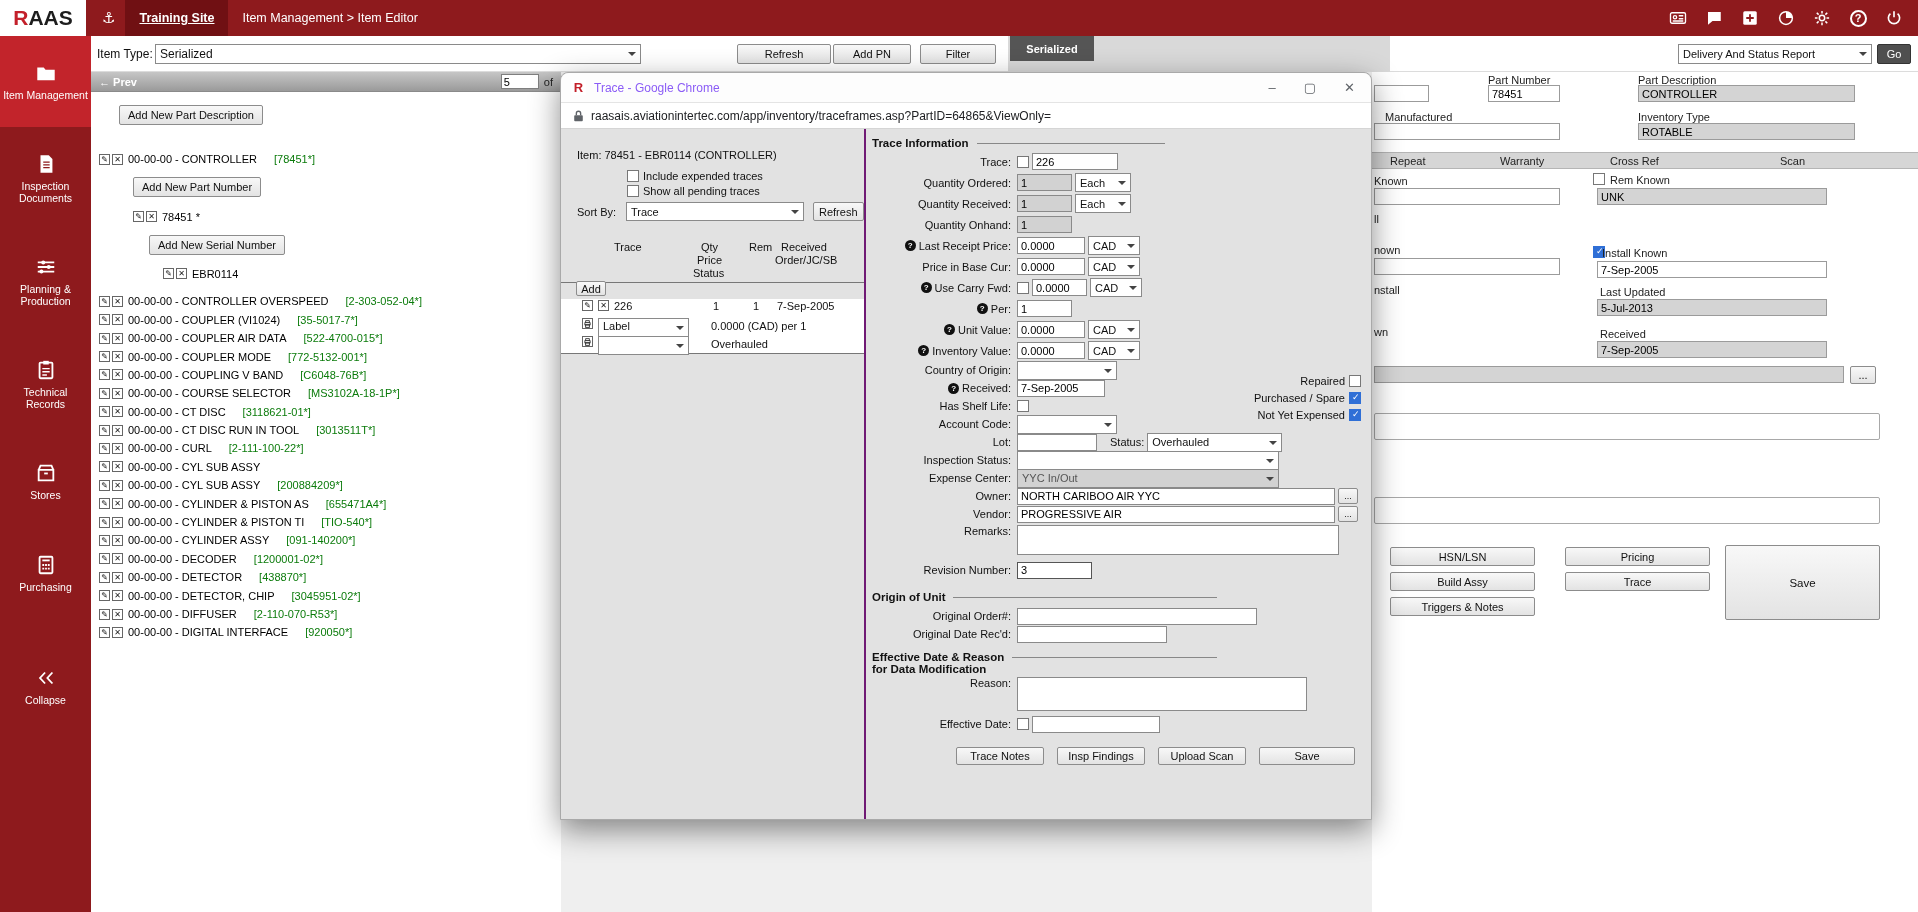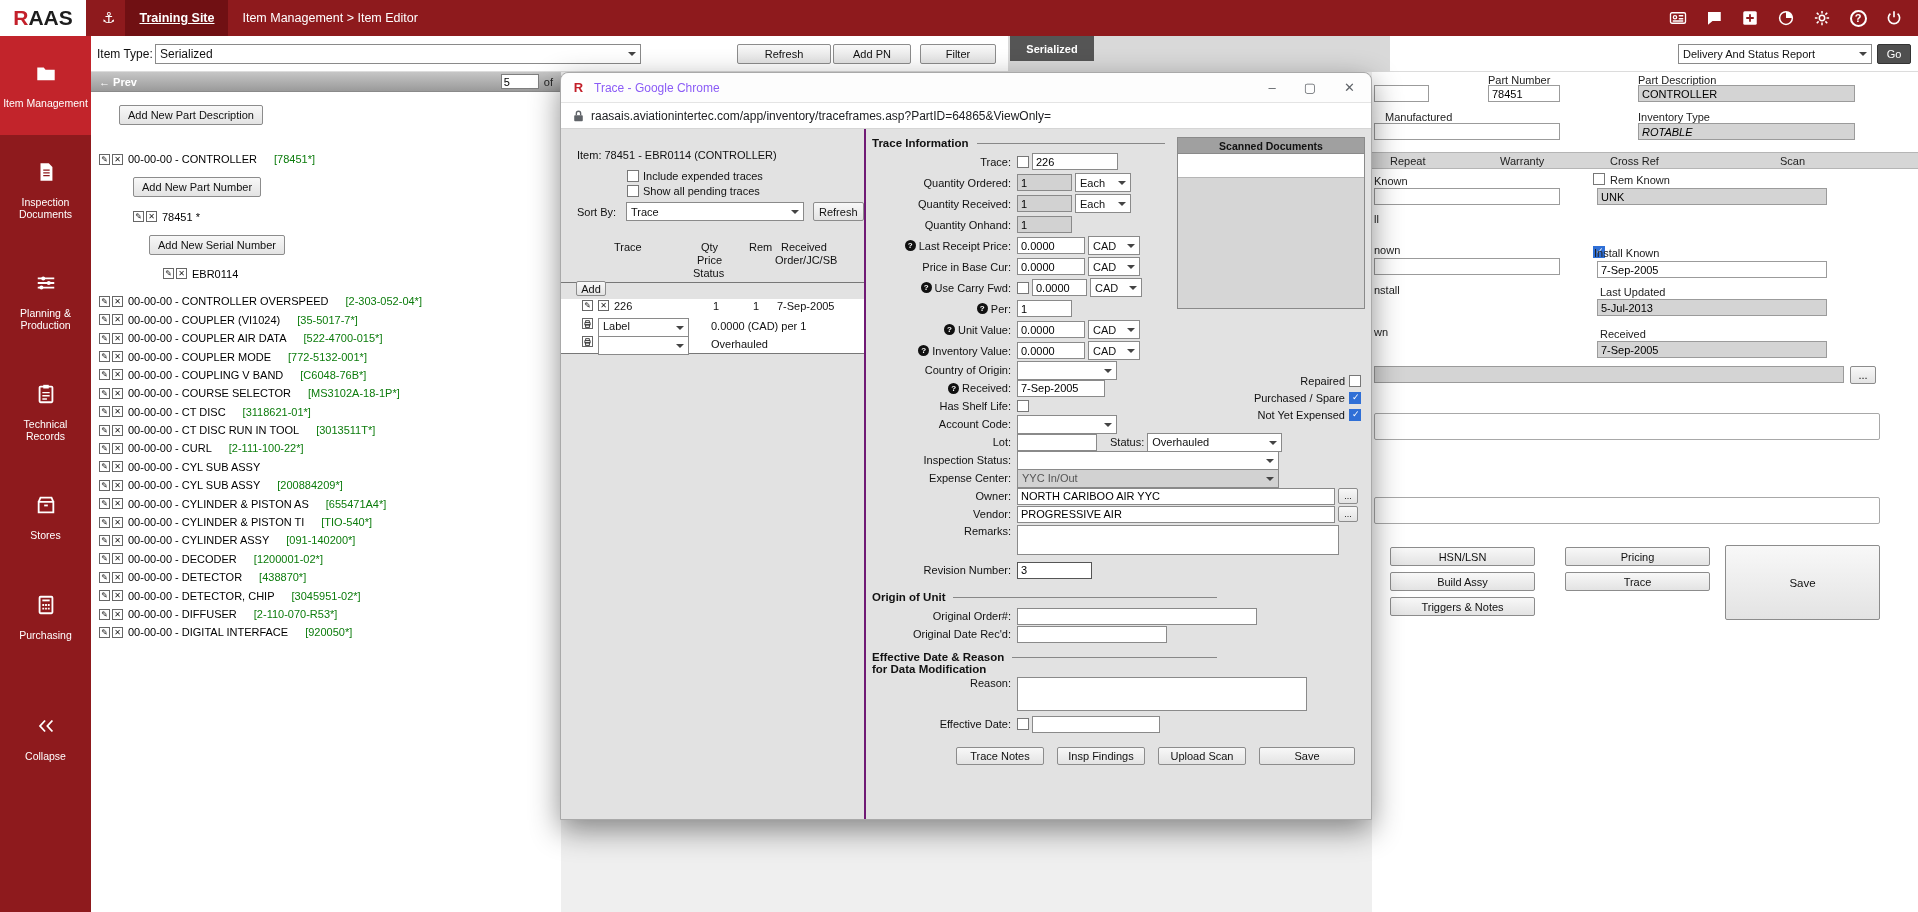--- a/index.html
+++ b/index.html
@@ -14,21 +14,21 @@
   .anchor-ic{color:#fff;font-size:15px;margin:0 10px 0 16px}
   .training{height:36px;display:flex;align-items:center;background:#701013;padding:0 14px;color:#fff;font-weight:bold;font-size:12.5px;text-decoration:underline;cursor:pointer}
   .crumb{color:#fff;font-size:12.5px;margin-left:14px}
   .top-icons{margin-left:auto;display:flex;align-items:center;gap:16px;margin-right:14px}
   .ticon{width:20px;height:20px;display:flex;align-items:center;justify-content:center;color:#fff;font-size:16px;cursor:pointer}
   .ticon svg{width:18px;height:18px}
   .helpc{width:17px;height:17px;border:2px solid #fff;border-radius:50%;color:#fff;font-weight:bold;font-size:11px;display:flex;align-items:center;justify-content:center}
 
   
   .sidebar{position:absolute;left:0;top:36px;width:91px;height:876px;background:#8E1A1D;z-index:4}
-  .sitem{min-height:64px;padding:26px 3px;display:flex;flex-direction:column;align-items:center;justify-content:center;gap:13px;color:#fff;text-align:center;font-size:10.5px;line-height:1.15;cursor:pointer}
+  .sitem{min-height:64px;padding:26px 3px;display:flex;flex-direction:column;align-items:center;justify-content:center;gap:5px;color:#fff;text-align:center;font-size:10.5px;line-height:1.15;cursor:pointer}
   .sitem.active{background:#C2242B}
   .sitem svg{width:22px;height:22px;flex:none}
   .sitem.collapse{margin-top:22px}
 
   
   .toolbar{position:absolute;left:91px;top:36px;right:0;height:36px;background:#fff;border-bottom:1px solid #DCDCDC;z-index:3}
   .toolbar .lbl{position:absolute;left:6px;top:11px;font-size:12px}
   .sel{position:relative;background:#fff;border:1px solid #8A8A8A;height:19px;display:flex;align-items:center;padding:0 16px 0 4px;font-size:11px;white-space:nowrap;overflow:hidden;cursor:pointer}
   .sel::after{content:"";position:absolute;right:4px;top:7px;border:4px solid transparent;border-top-color:#444}
   .sel.ro{background:#D2D2D2;color:#555}
@@ -423,40 +423,40 @@
 
   <div class="detail">
     <input class="dinput" style="left: 2px; top: 13px; width: 55px;">
     <span class="dlabel" style="left:116px;top:2px">Part Number</span>
     <input class="dinput" style="left: 116px; top: 13px; width: 72px;" value="78451">
     <span class="dlabel" style="left:266px;top:2px">Part Description</span>
     <input class="dinput ro" style="left: 266px; top: 13px; width: 217px;" value="CONTROLLER">
     <span class="dlabel" style="left:13px;top:39px">Manufactured</span>
     <input class="dinput" style="left: 2px; top: 51px; width: 186px;">
     <span class="dlabel" style="left:266px;top:39px">Inventory Type</span>
-    <input class="dinput ro" style="left: 266px; top: 51px; width: 217px; font-style: italic;" value="ROTABLE">
+    <input class="dinput ro" style="left: 266px; top: 51px; width: 217px;" value="ROTABLE">
 
     <div class="dtabs">
       <span style="left:18px">Repeat</span>
       <span style="left:128px">Warranty</span>
       <span style="left:238px">Cross Ref</span>
       <span style="left:408px">Scan</span>
     </div>
 
     <span class="dlabel" style="left:2px;top:103px">Known</span>
     <span class="cb dcb" style="left:221px;top:101px"></span>
     <span class="dlabel" style="left:238px;top:102px">Rem Known</span>
     <input class="dinput" style="left: 2px; top: 116px; width: 186px;">
     <input class="dinput ro" style="left: 225px; top: 116px; width: 230px;" value="UNK">
 
     <span class="dlabel" style="left:2px;top:141px">ll</span>
 
     <span class="dlabel" style="left:2px;top:172px">nown</span>
     <span class="cb checked dcb" style="left:221px;top:174px"></span>
-    <span class="dlabel" style="left:222px;top:175px">Install Known</span>
+    <span class="dlabel" style="left:230px;top:175px">Install Known</span>
     <input class="dinput" style="left: 2px; top: 186px; width: 186px;">
     <input class="dinput" style="left: 225px; top: 189px; width: 230px;" value="7-Sep-2005">
 
     <span class="dlabel" style="left:2px;top:212px">nstall</span>
     <span class="dlabel" style="left:228px;top:214px">Last Updated</span>
     <input class="dinput ro" style="left: 225px; top: 227px; width: 230px;" value="5-Jul-2013">
 
     <span class="dlabel" style="left:2px;top:254px">wn</span>
     <span class="dlabel" style="left:228px;top:256px">Received</span>
     <input class="dinput ro" style="left: 225px; top: 269px; width: 230px;" value="7-Sep-2005">
@@ -557,25 +557,20 @@
                 <span></span>
               </div>
             <span style="left:150px;top:3px">Overhauled</span>
           </div>
         </div>
       </div>
 
       <div class="pright">
         <div class="pi-title">Trace Information</div>
 
-        <div class="scanned">
-          <div class="scan-hdr">Scanned Documents</div>
-          <div class="scan-list"></div>
-          <div class="scan-body"></div>
-        </div>
 
         <div class="cbcol">
           <label>
               <span>Repaired</span>
               <span class="cb"></span>
             </label>
           <label>
               <span>Purchased / Spare</span>
               <span class="cb checked"></span>
             </label>

